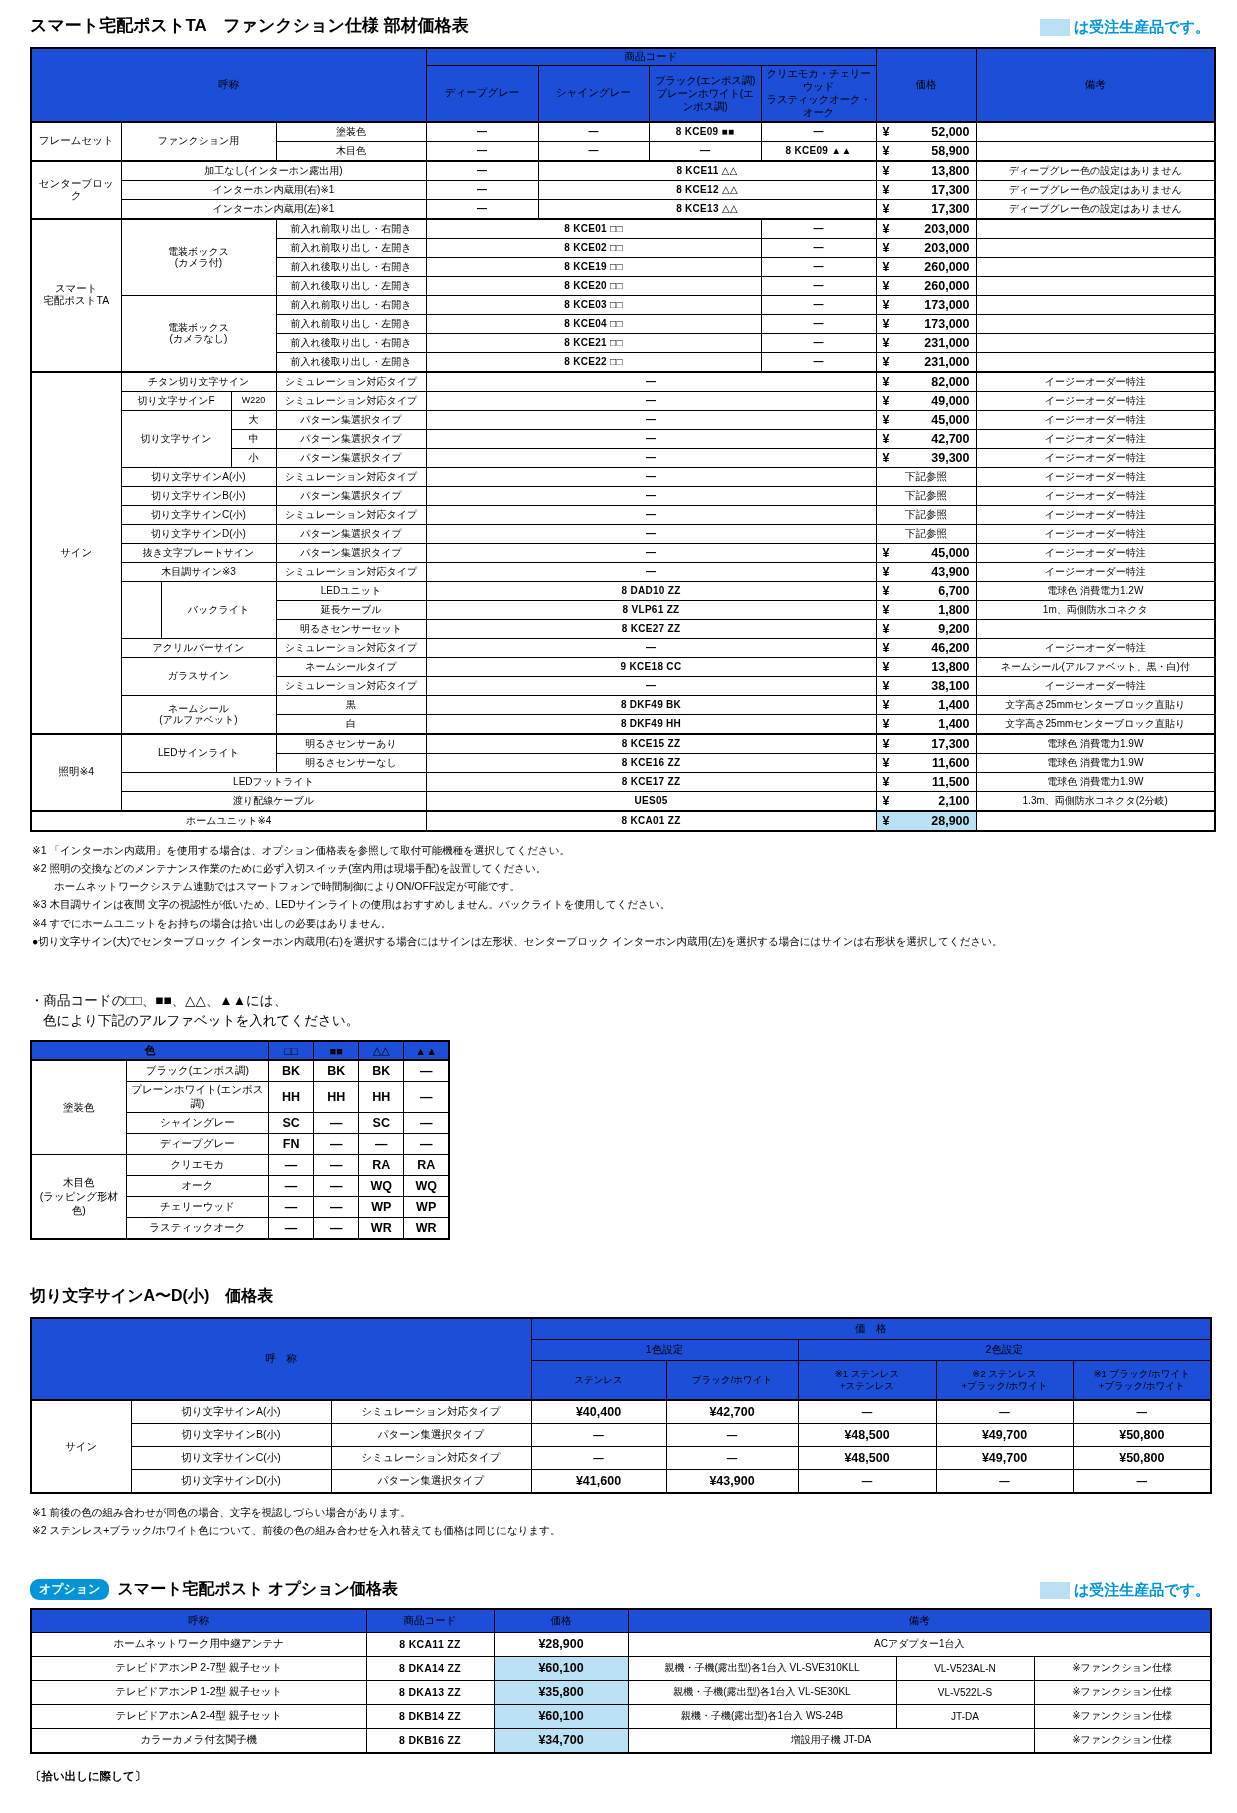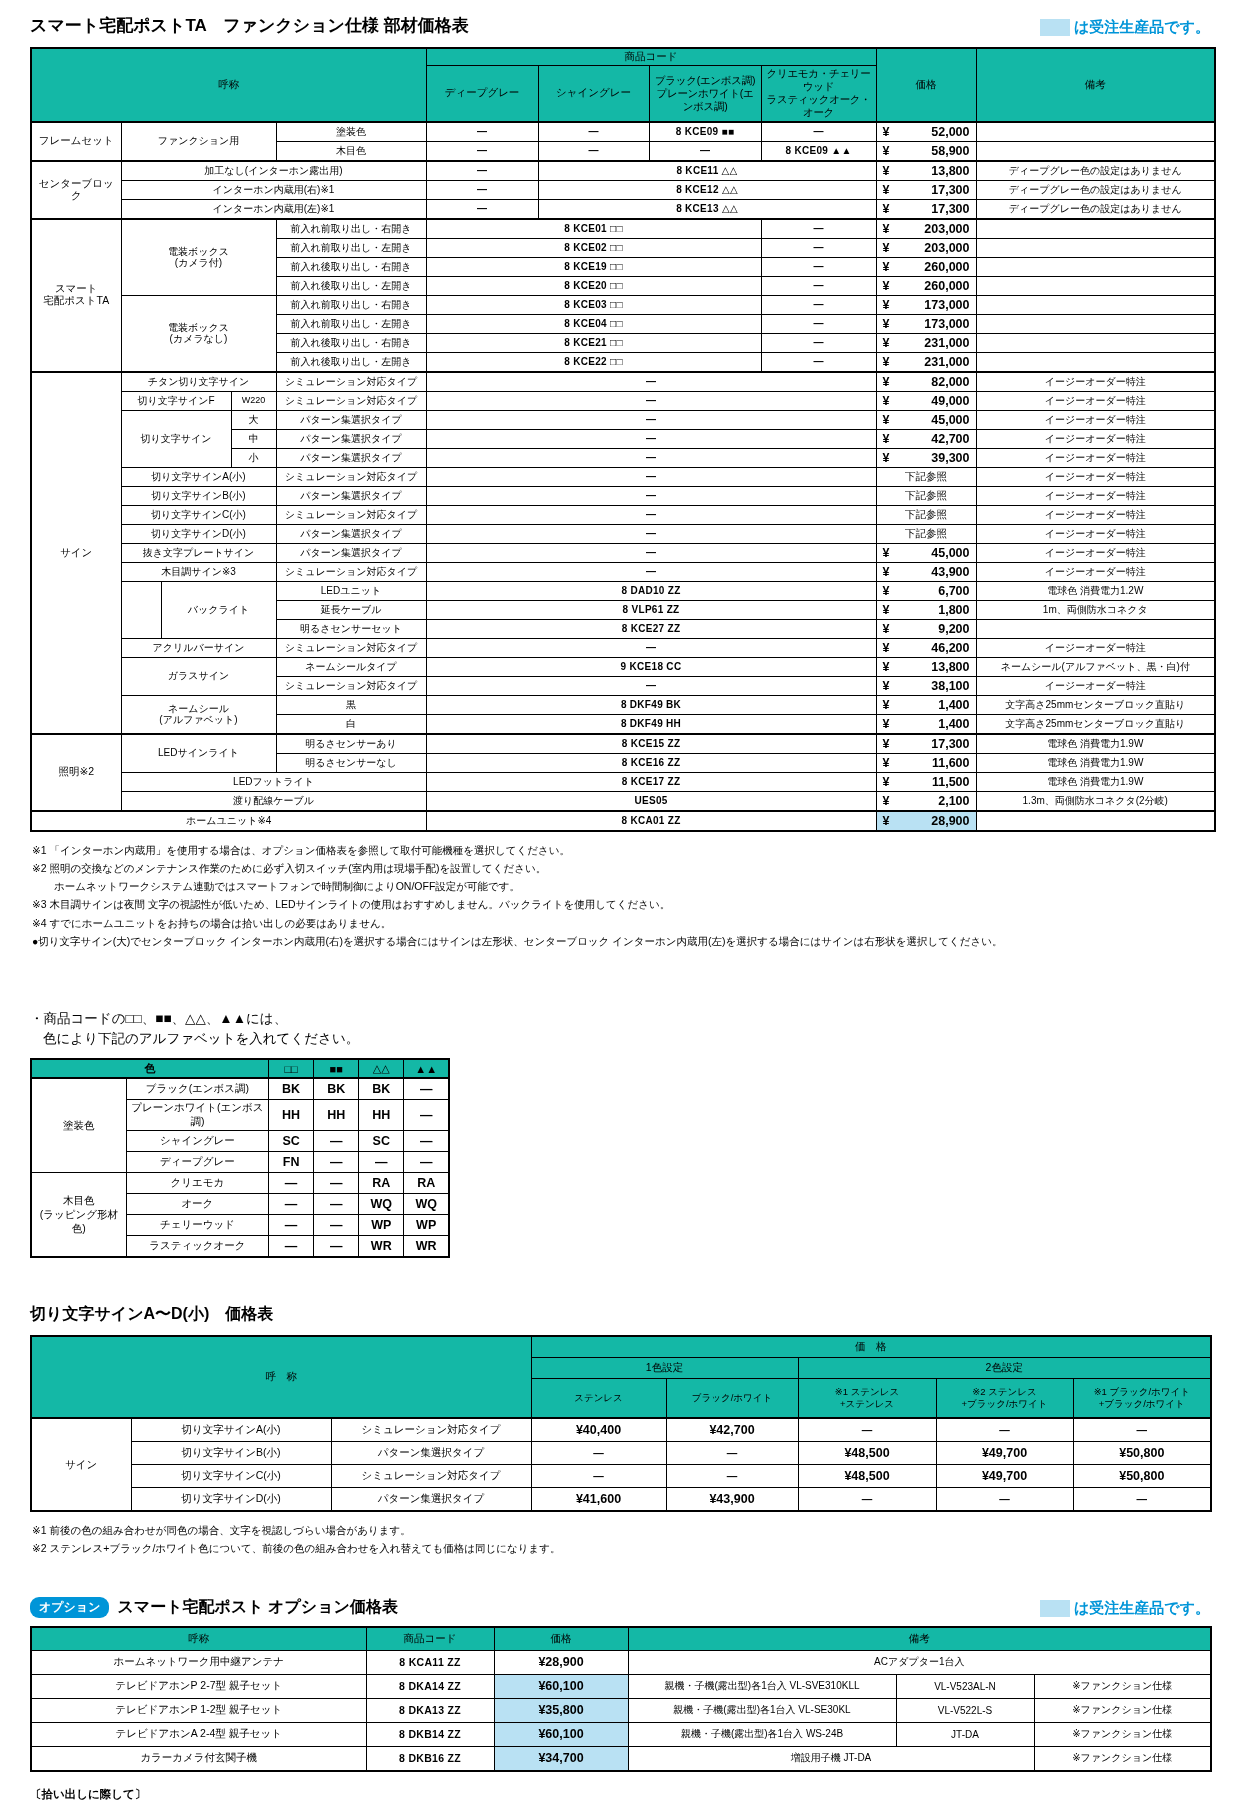--- a/index.html
+++ b/index.html
@@ -16,21 +16,21 @@
   .order-text{font-size:15px;font-weight:700;color:#0095d8;}
   .badge{display:inline-block;background:#0095d8;color:#fff;font-size:12px;font-weight:700;
          border-radius:9px;padding:2px 9px;margin-right:8px;}
   .option-bar{display:flex;justify-content:space-between;align-items:flex-end;margin-top:40px;margin-bottom:8px;}
   .option-left{display:flex;align-items:flex-start;}
 
   
   table{border-collapse:collapse;table-layout:fixed;border:2px solid #000;}
   td,th{border:1px solid #000;padding:1px 2px;text-align:center;vertical-align:middle;
         white-space:pre-line;overflow:hidden;}
-  th{background:#14b8a6;font-weight:400;font-size:10.5px;}
+  th{background:#1d4ed8;font-weight:400;font-size:10.5px;}
   tr.tsep td,tr.tsep th{border-top:2px solid #000;}
   .dash{font-weight:700;font-size:12px;}
   .code{font-weight:700;font-size:12.5px;letter-spacing:.3px;}
   .hl{background:#b9e1f3;}
 
   
   .t1{width:1184px;}
   .t1 td{height:16px;font-size:10px;line-height:1.12;}
   .t1 tr.hrow th{font-size:10.5px;}
   .t1 th.xsmall{font-size:8px;letter-spacing:-.3px;line-height:1.25;}
@@ -38,21 +38,21 @@
   .t1 td.price{position:relative;text-align:right;padding-right:6px;font-weight:700;font-size:12.5px;}
   .t1 td.price .yen{position:absolute;left:6px;top:50%;transform:translateY(-50%);}
   .t1 td.ref{font-size:10.5px;}
   .t1 td.rem{font-size:10px;}
   .t1 td.xs{font-size:9px;}
 
   
   .notes{margin:10px 0 0 2px;}
   .notes p{margin:0 0 2px 0;font-size:10.5px;line-height:1.55;}
   .notes p.cont{padding-left:22px;}
-  .code-note{margin-top:60px;}
+  .code-note{margin-top:42px;}
   .code-note p{margin:0;font-size:13.5px;line-height:1.45;}
   .code-note p.indent{padding-left:13px;}
 
   
   .t2{width:420px;margin-top:10px;}
   .t2 td{height:18px;font-size:10.5px;}
   .t2 th{font-size:11px;font-weight:700;}
   .t2 td.val,.t2 td.dash{font-weight:700;font-size:12.5px;}
 
   
@@ -351,21 +351,21 @@
           <td class="price"><span class="yen">¥</span><span class="amt">1,400</span></td>
           <td class="rem">文字高さ25mmセンターブロック直貼り</td>
         </tr>
         <tr>
           <td>白</td>
           <td colspan="4" class="code">8 DKF49 HH</td>
           <td class="price"><span class="yen">¥</span><span class="amt">1,400</span></td>
           <td class="rem">文字高さ25mmセンターブロック直貼り</td>
         </tr>
         <tr class="tsep">
-          <td rowspan="4" class="sec">照明※2</td>
+          <td rowspan="4" class="sec">照明※4</td>
           <td colspan="3" rowspan="2">LEDサインライト</td>
           <td>明るさセンサーあり</td>
           <td colspan="4" class="code">8 KCE15 ZZ</td>
           <td class="price"><span class="yen">¥</span><span class="amt">17,300</span></td>
           <td class="rem">電球色 消費電力1.9W</td>
         </tr>
         <tr>
           <td>明るさセンサーなし</td>
           <td colspan="4" class="code">8 KCE16 ZZ</td>
           <td class="price"><span class="yen">¥</span><span class="amt">11,600</span></td>

